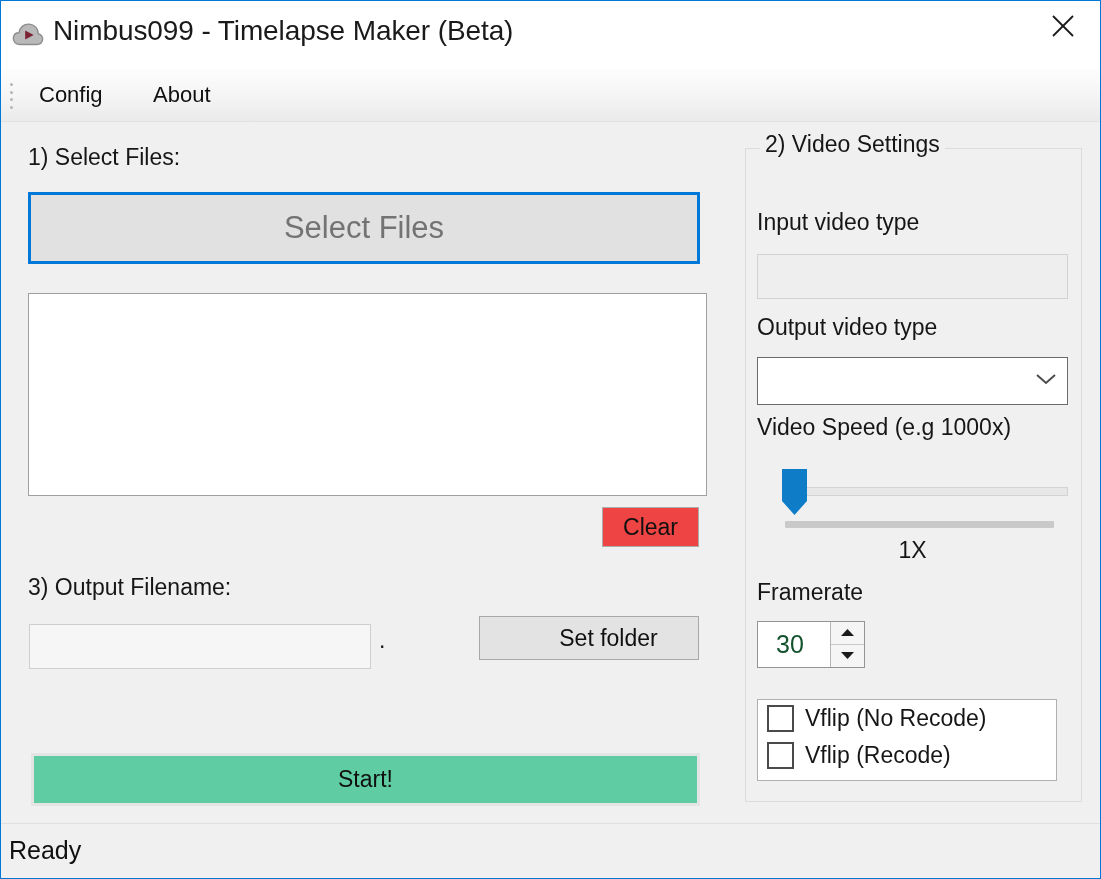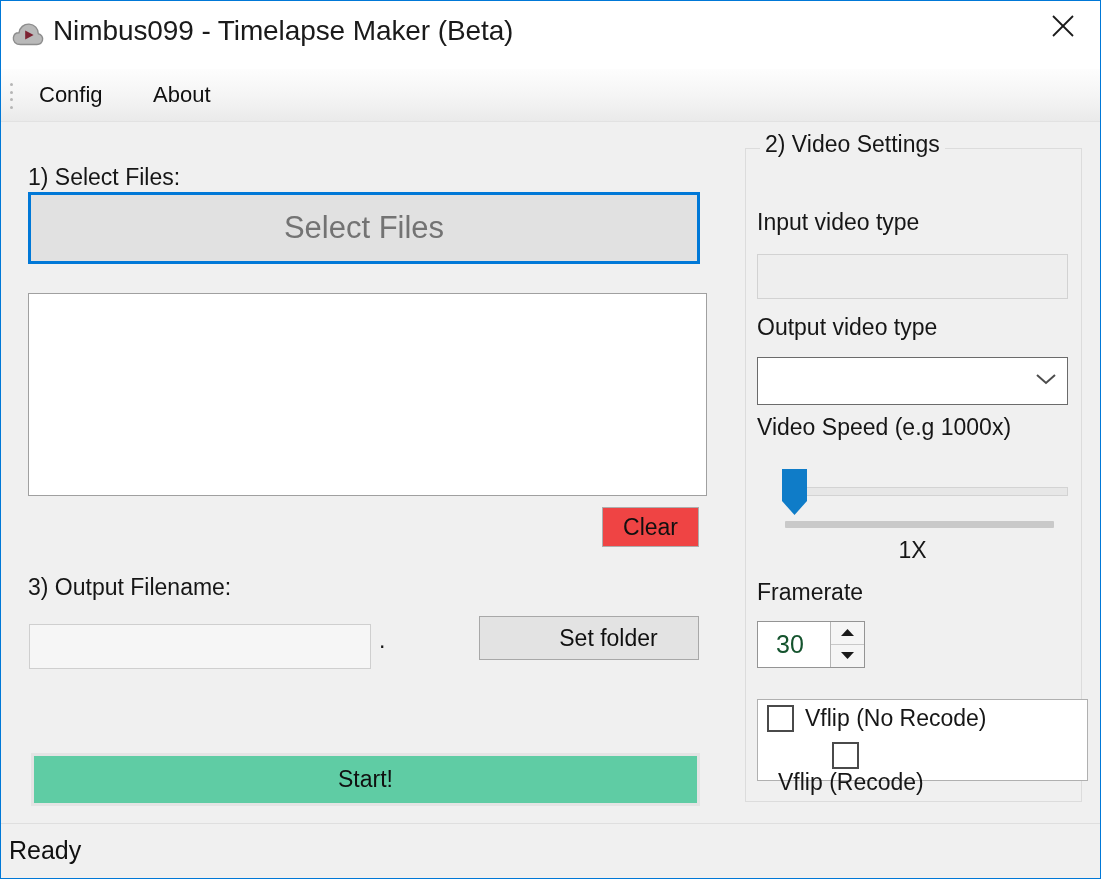--- a/index.html
+++ b/index.html
@@ -103,21 +103,21 @@
   }
 
   .section-label {
     position: absolute;
     font-size: 23px;
     color: #161616;
     white-space: nowrap;
   }
 
   
-  #label-select-files { left: 27px; top: 22px; margin-top: 20px; }
+  #label-select-files { left: 27px; top: 22px; }
 
   #select-files-button {
     position: absolute;
     left: 27px; top: 70px;
     width: 672px; height: 72px;
     box-sizing: border-box;
     background: #e1e1e1;
     border: 3px solid #0078d7;
     display: flex;
     align-items: center;
@@ -343,34 +343,34 @@
     justify-content: center;
     box-sizing: border-box;
     cursor: pointer;
   }
   #framerate-up { border-bottom: 1px solid #c9c9c9; }
 
   
   #vflip-panel {
     position: absolute;
     left: 11px; top: 550px;
-    width: 331px; height: 82px;
+    width: 300px; height: 82px;
     box-sizing: border-box;
     background: #ffffff;
     border: 1px solid #b0b0b0;
   }
   .checkbox-row {
     position: absolute;
     left: 9px;
     display: flex;
     align-items: center;
     cursor: pointer;
   }
   #vflip-no-recode-row { top: 5px; }
-  #vflip-recode-row    { top: 42px; flex-direction: column; }
+  #vflip-recode-row    { top: 42px; }
   .checkbox-box {
     width: 27px; height: 27px;
     box-sizing: border-box;
     background: #ffffff;
     border: 2px solid #4a4a4a;
     flex: none;
   }
   .checkbox-label {
     margin-left: 11px;
     font-size: 23px;

